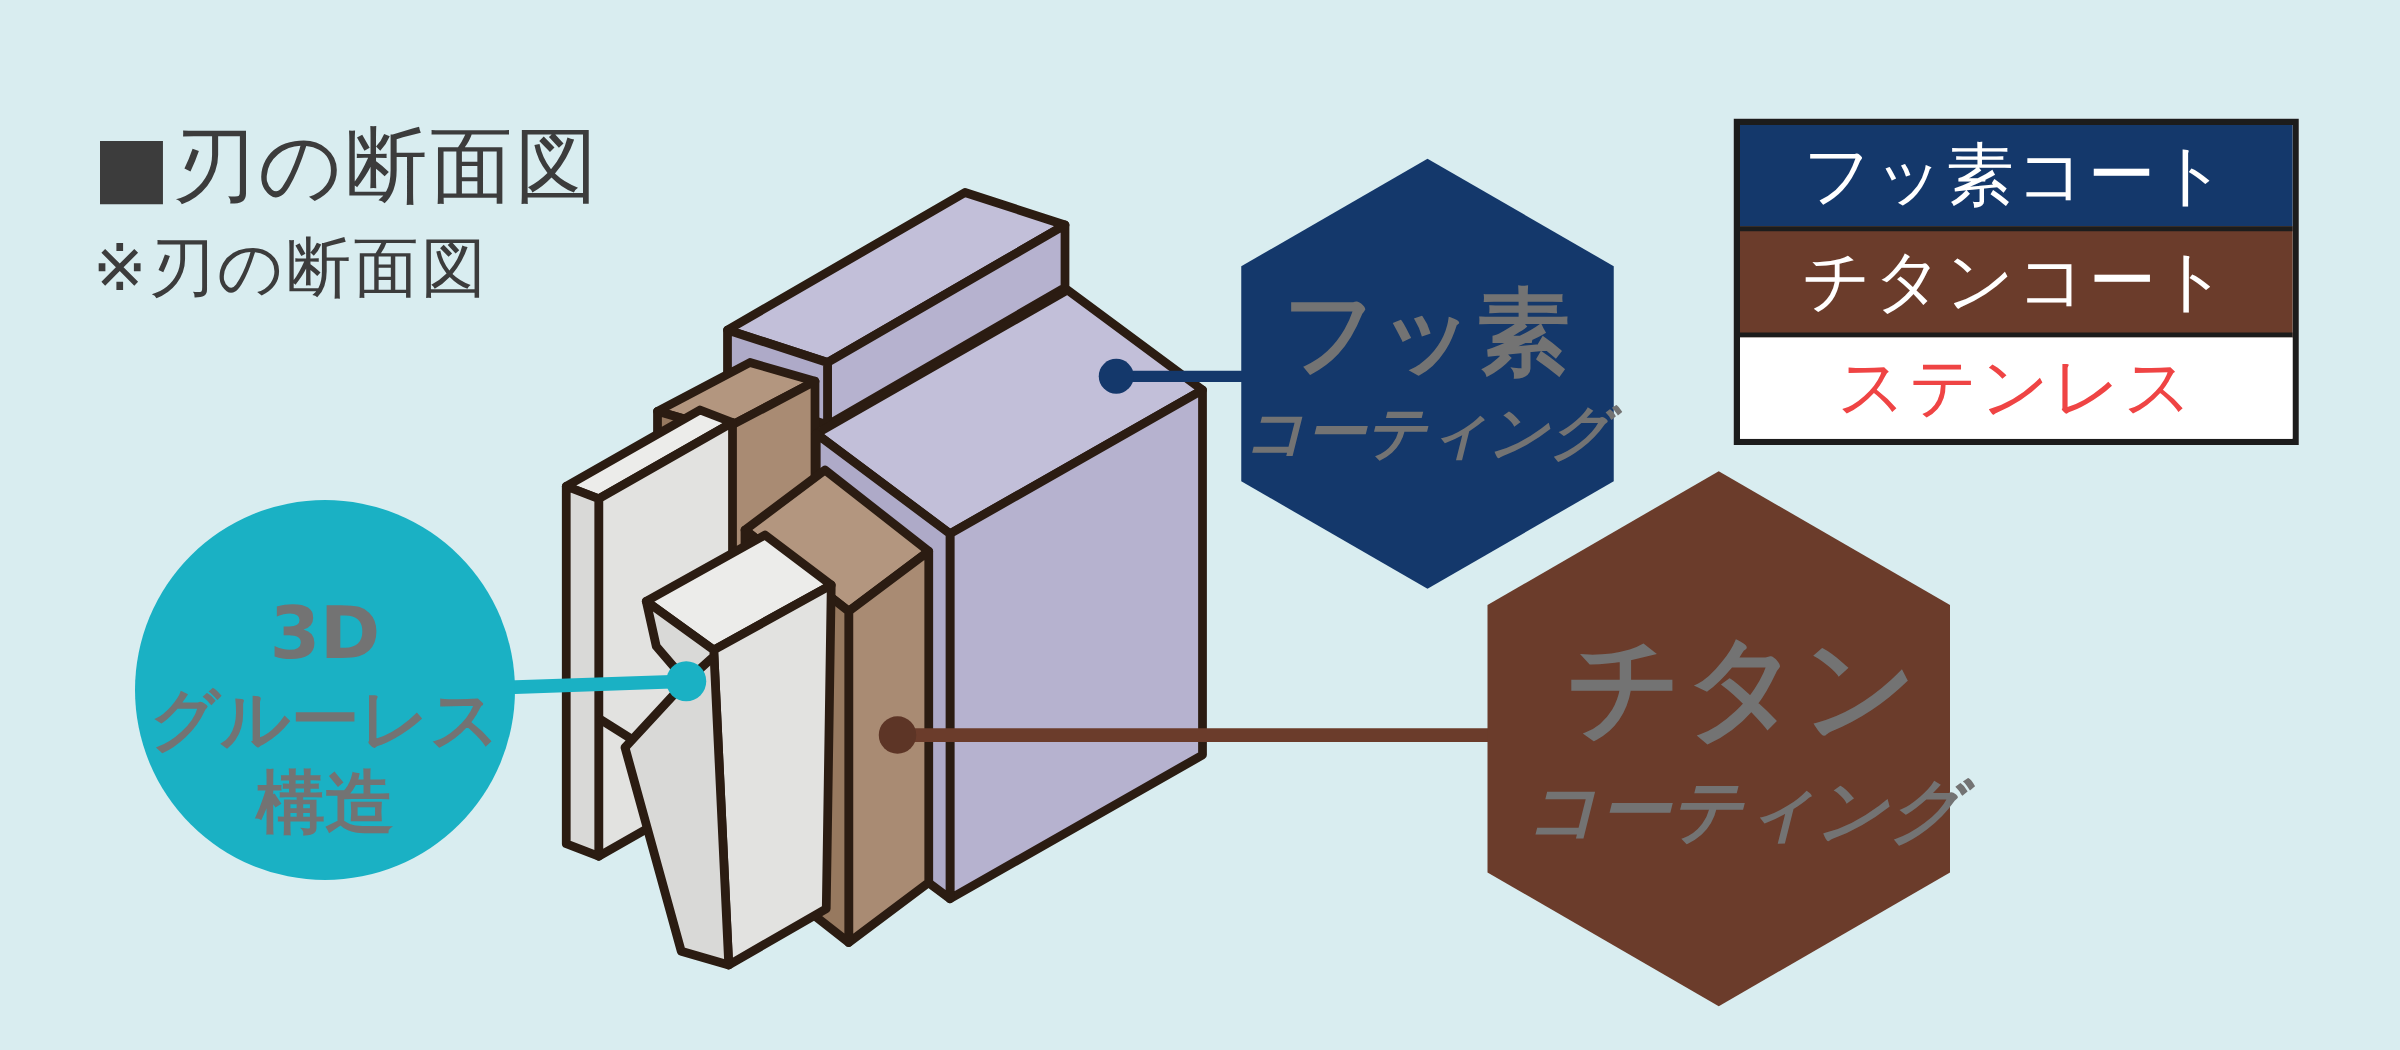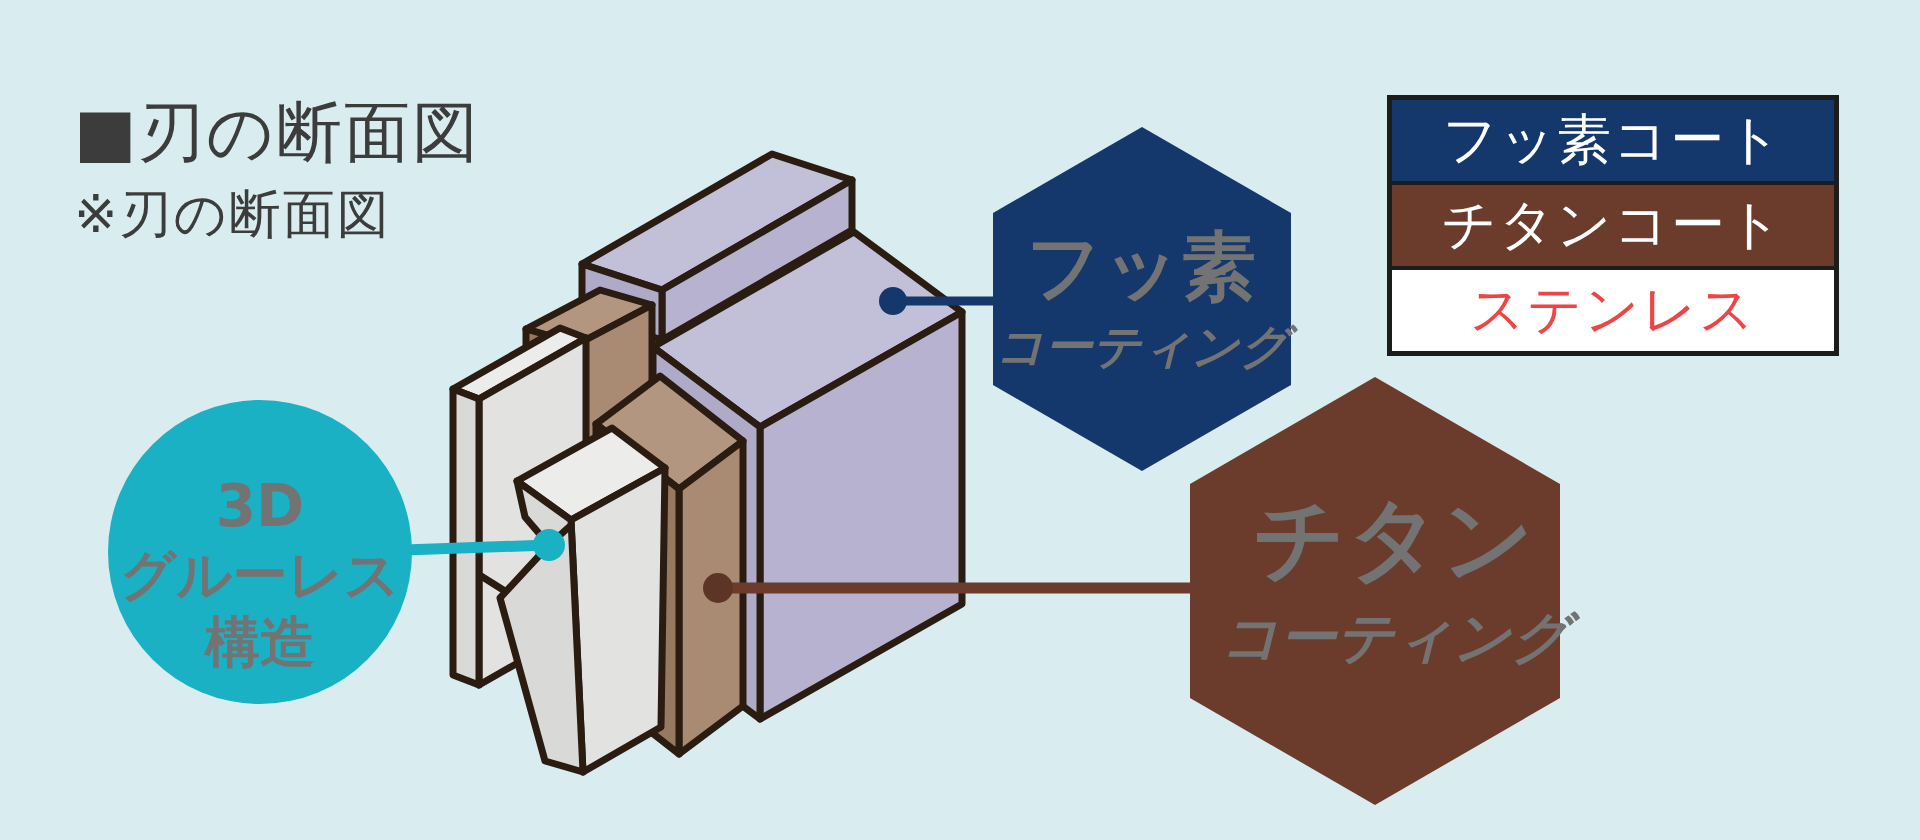--- a/index.html
+++ b/index.html
@@ -30,21 +30,21 @@
   }
   .circle-text{left:106px;top:408px;width:308px;height:304px;gap:4px;text-align:center;}
   .circle-text .l1{font-size:58px;}
   .circle-text .l2{font-size:55px;white-space:nowrap;}
   .circle-text .l3{font-size:55px;}
 
   .hex-text-fluorine{left:993px;top:118px;width:298px;height:334px;gap:10px;}
   .hex-text-fluorine .main{font-size:74px;letter-spacing:2px;white-space:nowrap;}
   .hex-text-fluorine .sub{font-size:48px;font-style:italic;white-space:nowrap;}
 
-  .hex-text-titanium{left:1190px;top:360px;width:410px;height:410px;gap:14px;}
+  .hex-text-titanium{left:1190px;top:372px;width:410px;height:410px;gap:14px;}
   .hex-text-titanium .main{font-size:90px;letter-spacing:2px;white-space:nowrap;}
   .hex-text-titanium .sub{font-size:57px;font-style:italic;white-space:nowrap;}
 
   
   .legend{
     position:absolute;left:1387px;top:81px;width:452px;
     border:5px solid #1c1c1c;background:#ffffff;box-sizing:border-box;
   }
   .legend-row{
     height:81px;display:flex;align-items:center;justify-content:center;

